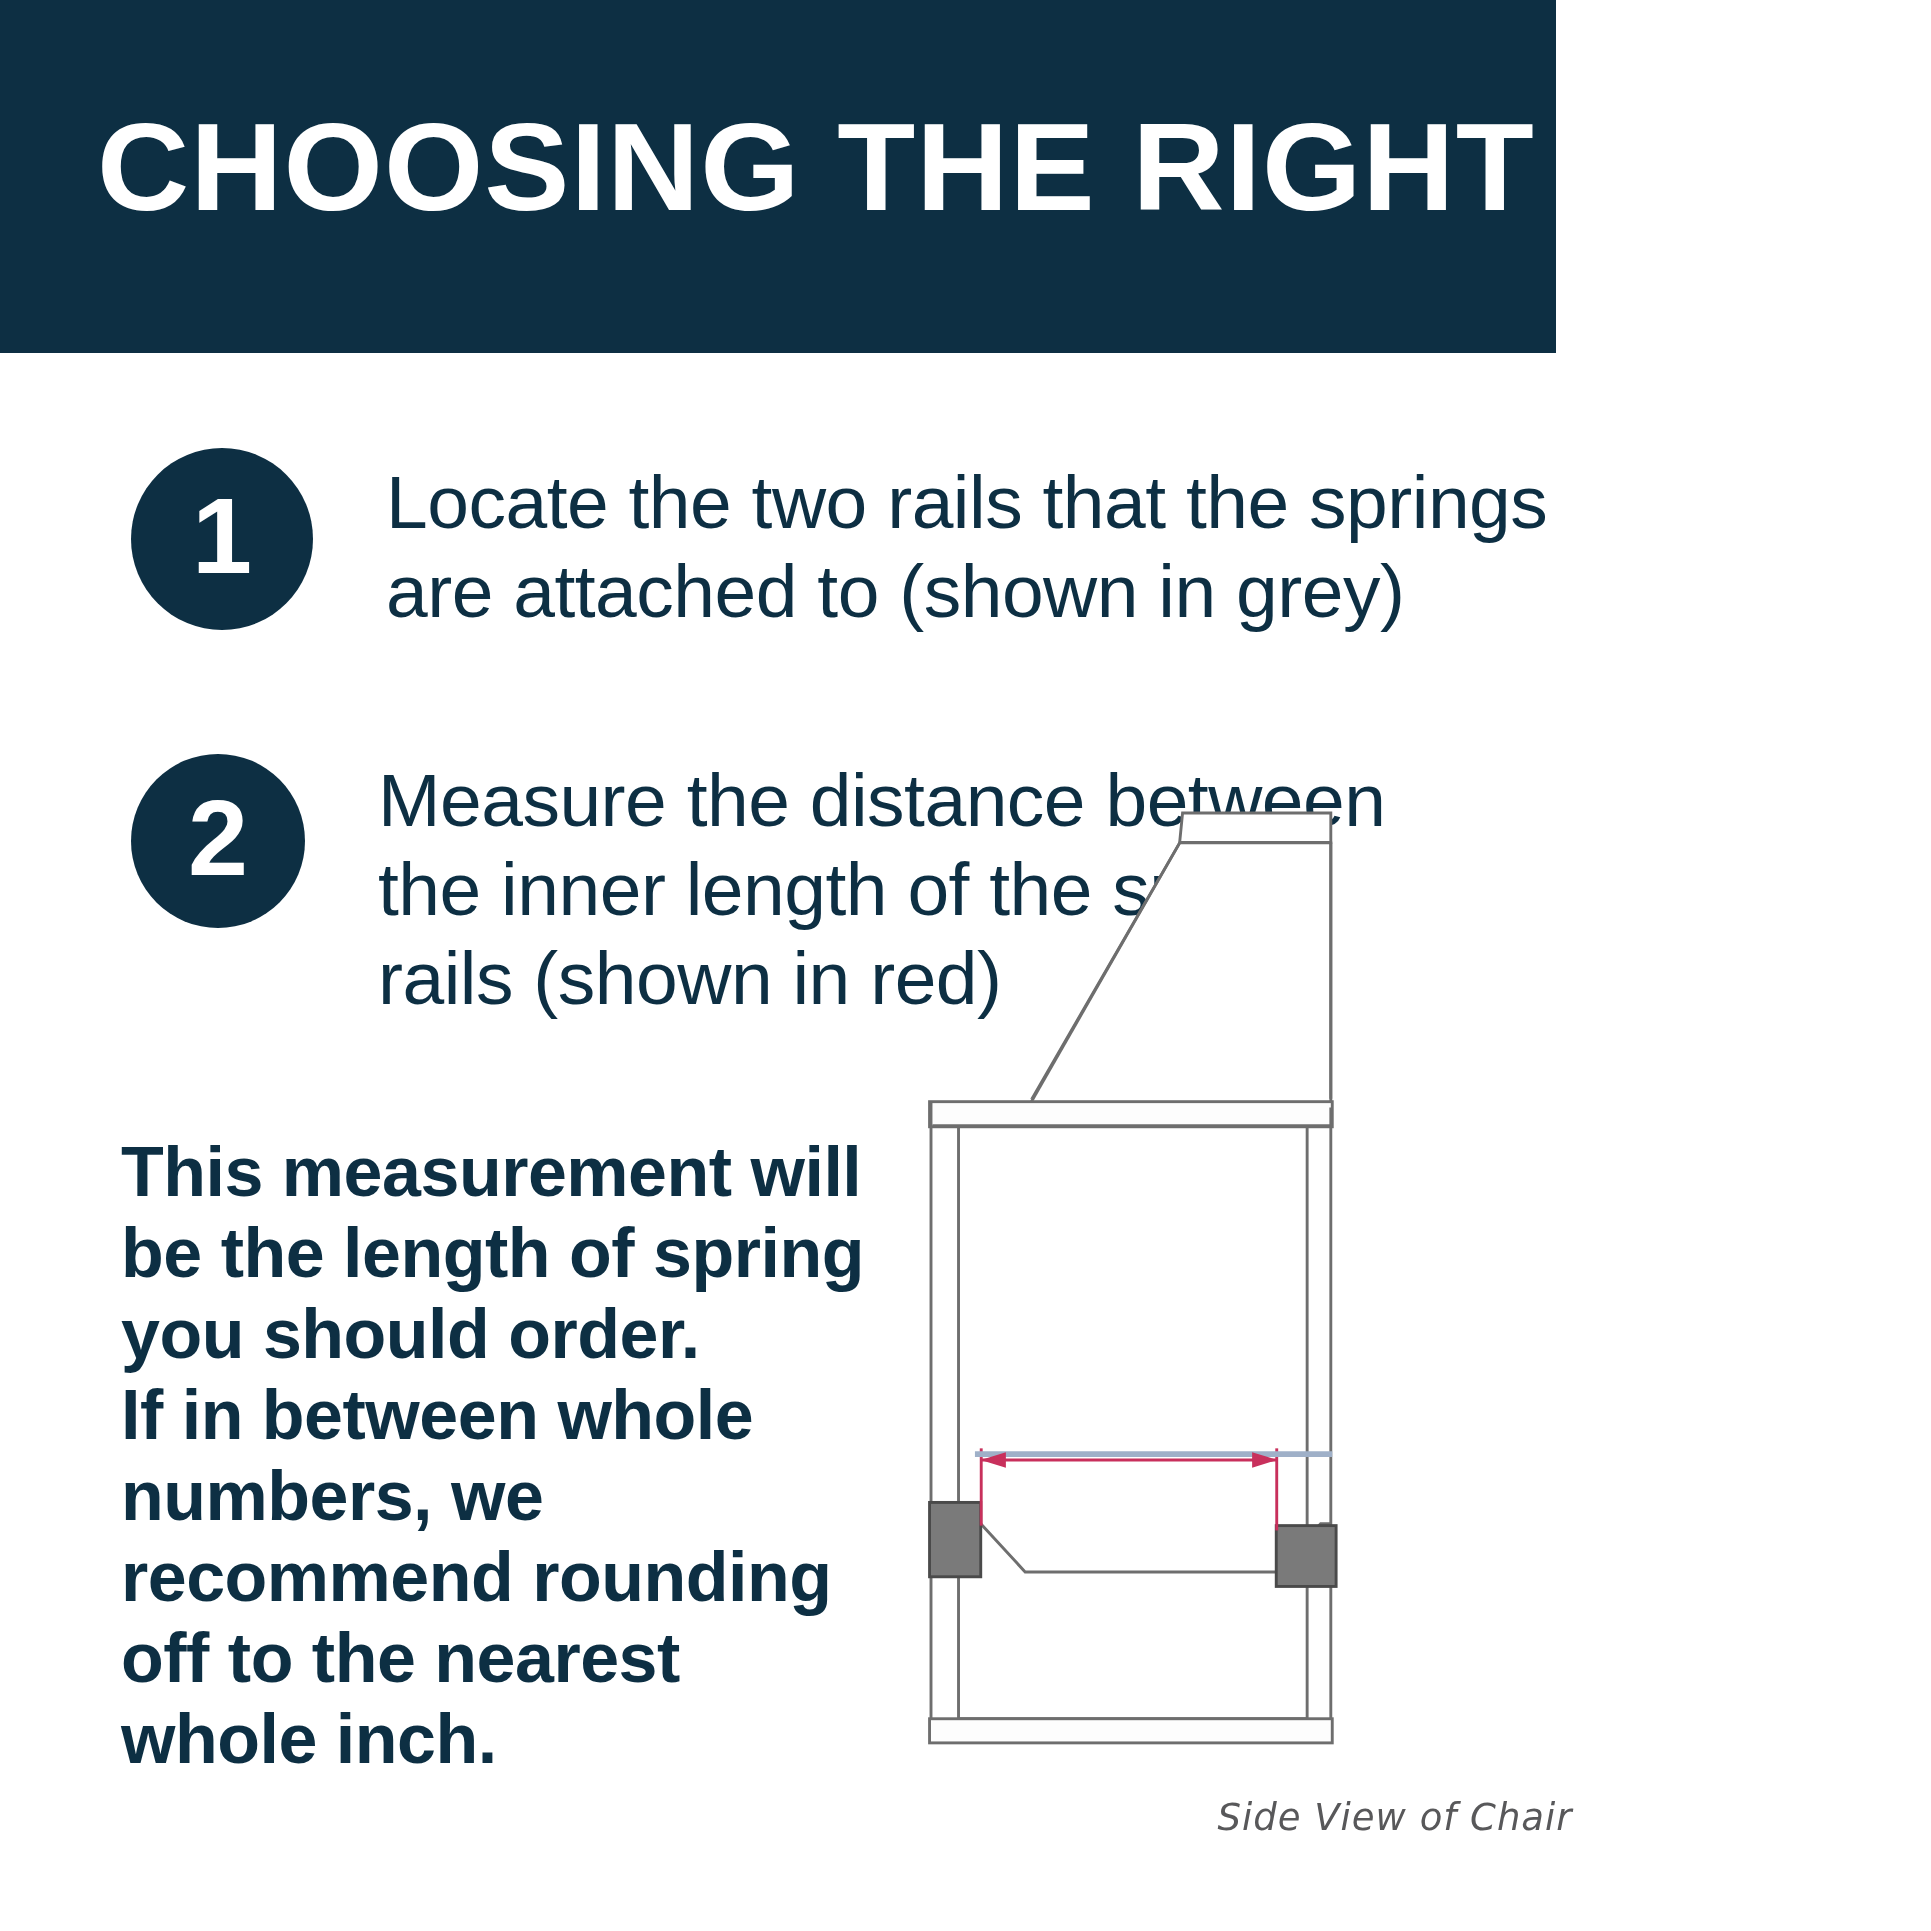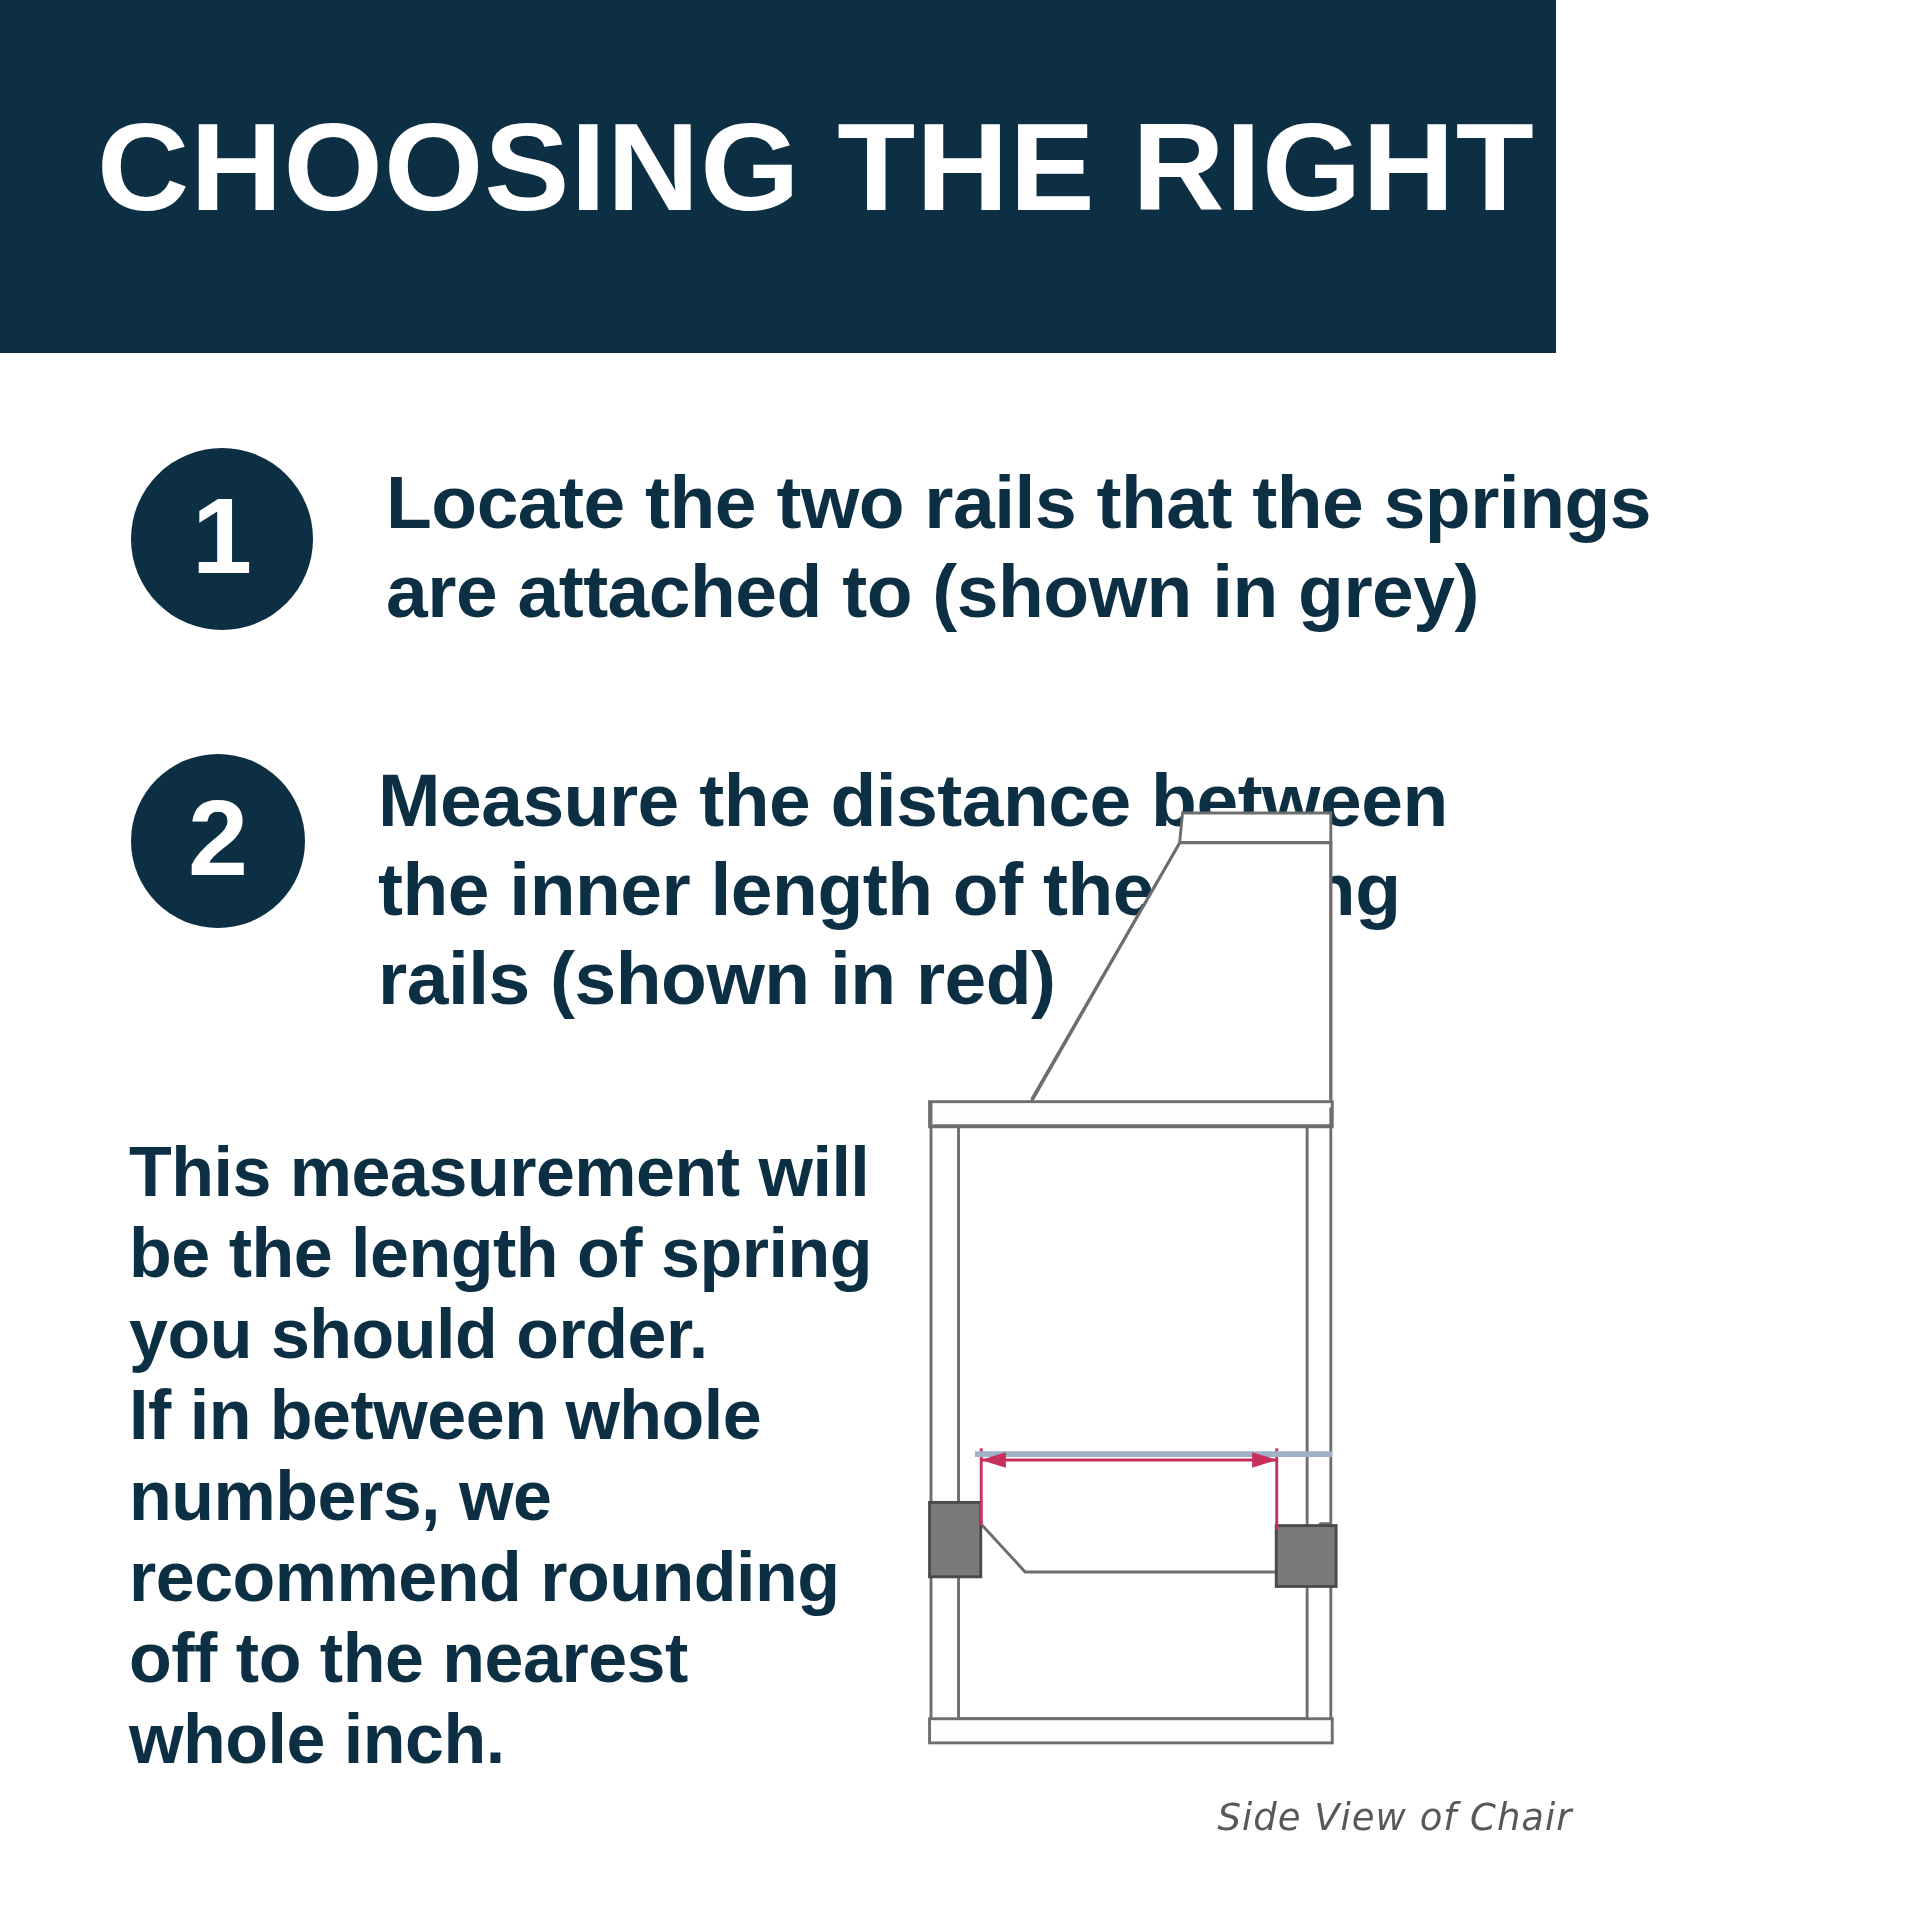--- a/index.html
+++ b/index.html
@@ -71,33 +71,33 @@
     flex: 0 0 auto;
     box-sizing: border-box;
     padding-bottom: 5.8px;
   }
   .step-2 .step-badge { width: 174px; height: 174px; }
 
   .step-text {
     margin-left: 73px;
     color: #0d2f43;
     font-family: "Liberation Sans Narrow", "Liberation Sans", sans-serif;
-    font-weight: bold;
+    font-weight: normal;
     font-size: 75px;
     line-height: 89px;
     letter-spacing: -0.5px;
     padding-top: 9.7px;
     white-space: pre-line;
   }
   .step-2 .step-text { padding-top: 1.9px; }
 
   
   .note-paragraph {
     position: absolute;
-    left: 129px;
+    left: 121px;
     top: 1132px;
     width: 772px;
     color: #0d2f43;
     font-family: "Liberation Sans Narrow", "Liberation Sans", sans-serif;
     font-weight: bold;
     font-size: 70px;
     line-height: 81px;
     letter-spacing: -0.5px;
     white-space: pre-line;
   }

